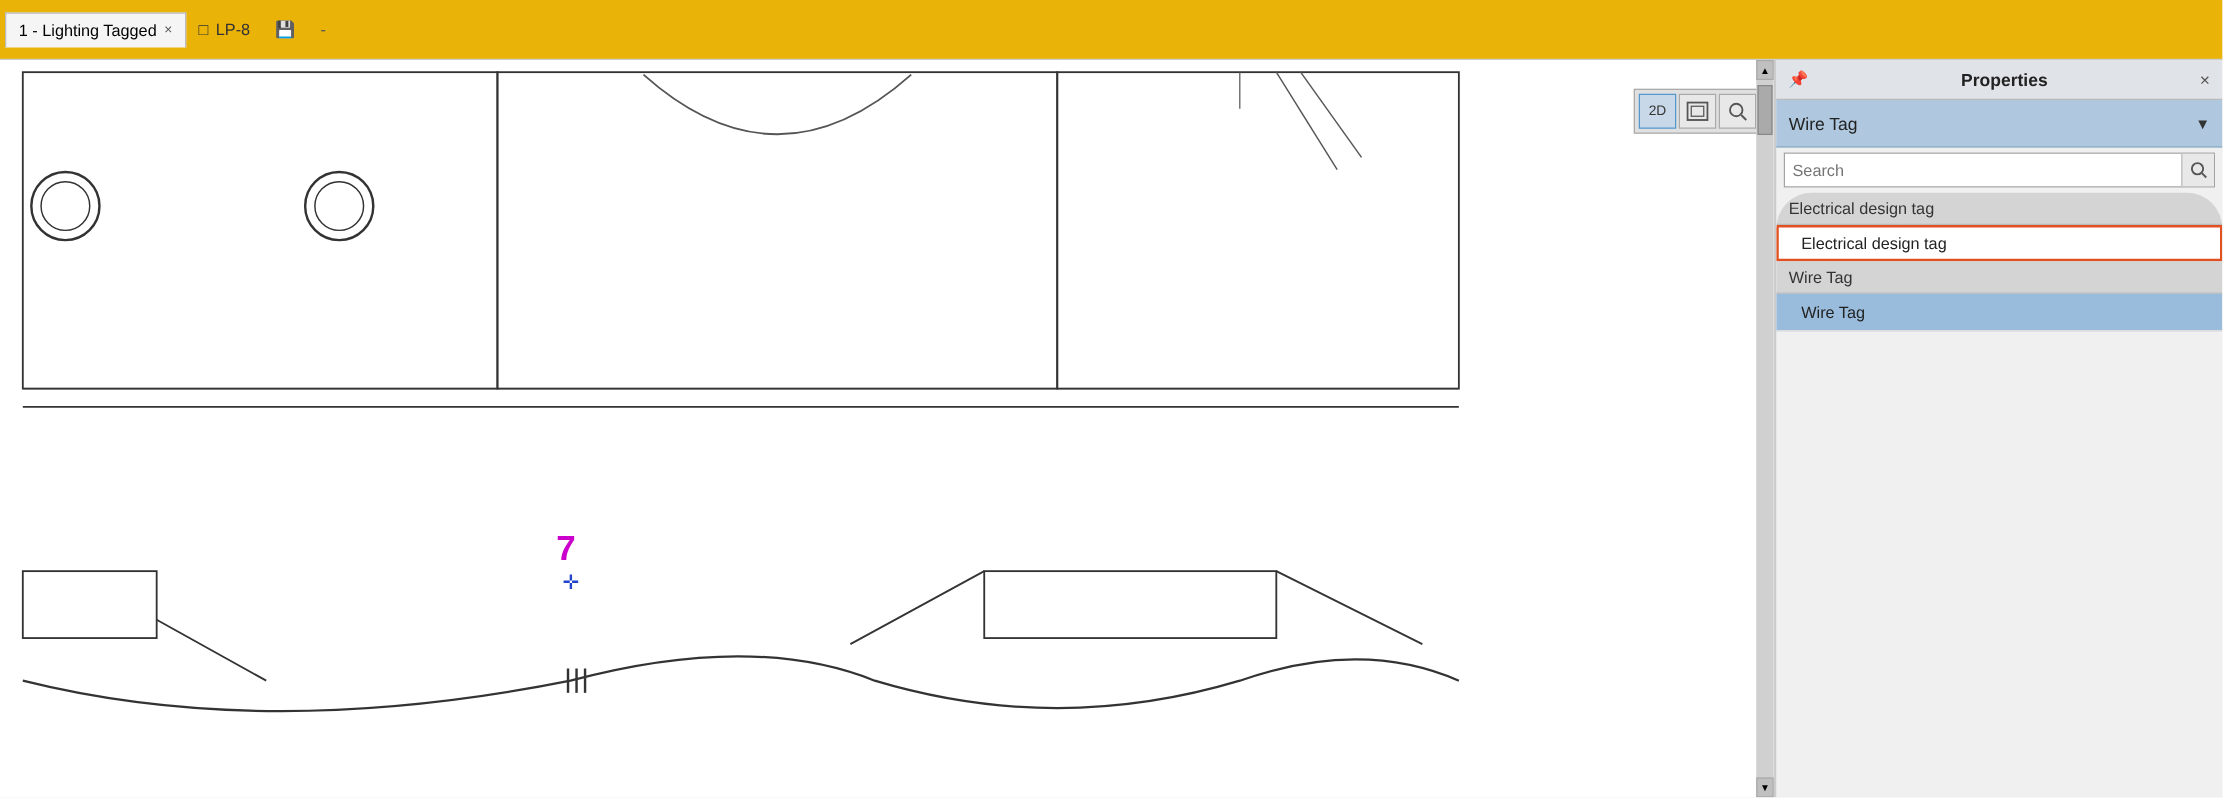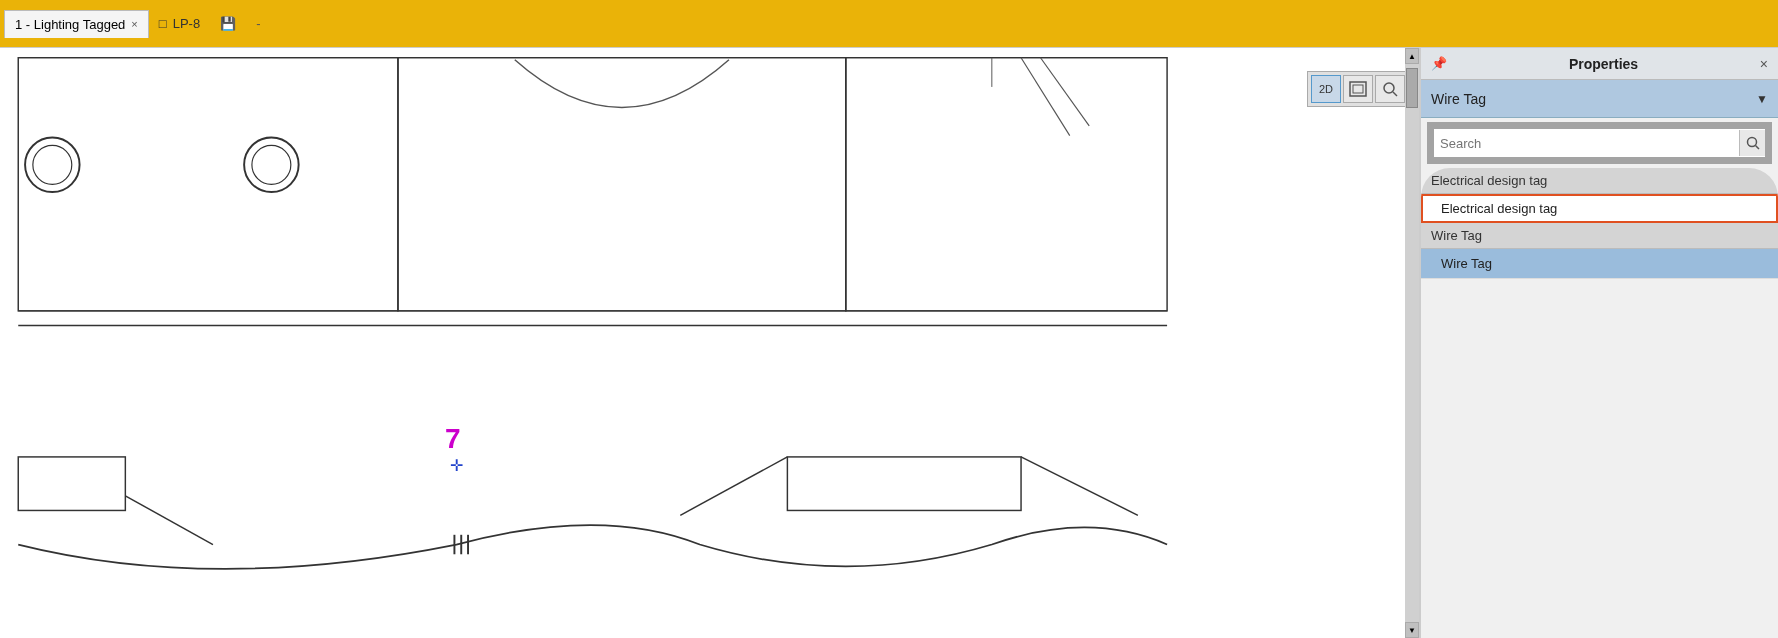--- a/index.html
+++ b/index.html
@@ -189,23 +189,23 @@
       font-size: 12px;
       color: #333;
       cursor: pointer;
     }
 
     
     .search-bar {
       display: flex;
       align-items: center;
       background: white;
-      border: 7px solid #a3a3a3;
+      border: 1px solid #a3a3a3;
       margin: 4px 6px;
-      height: 42px;
+      height: 28px;
     }
     .search-input {
       flex: 1;
       border: none;
       outline: none;
       padding: 0 6px;
       font-size: 13px;
       background: transparent;
       color: #aaa;
     }

